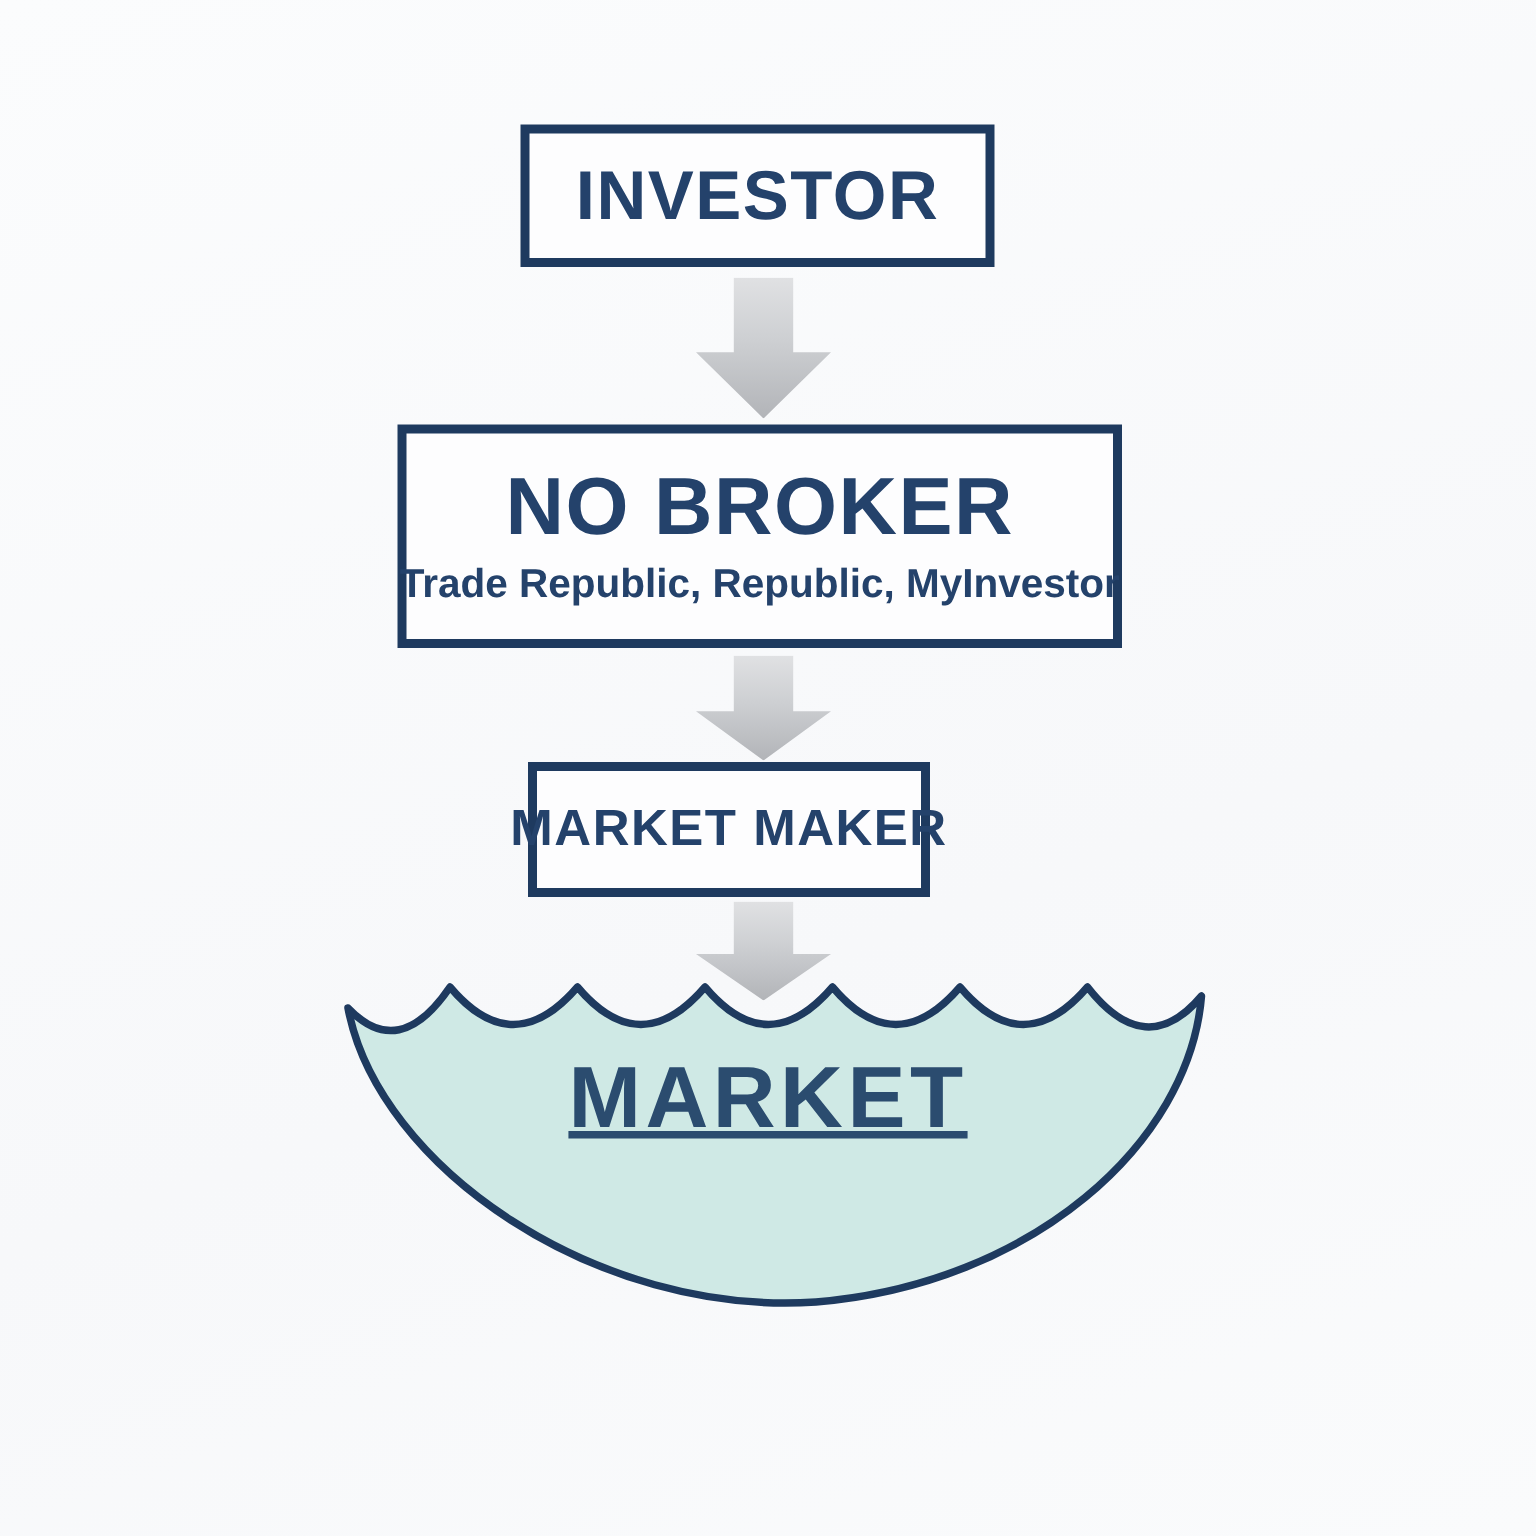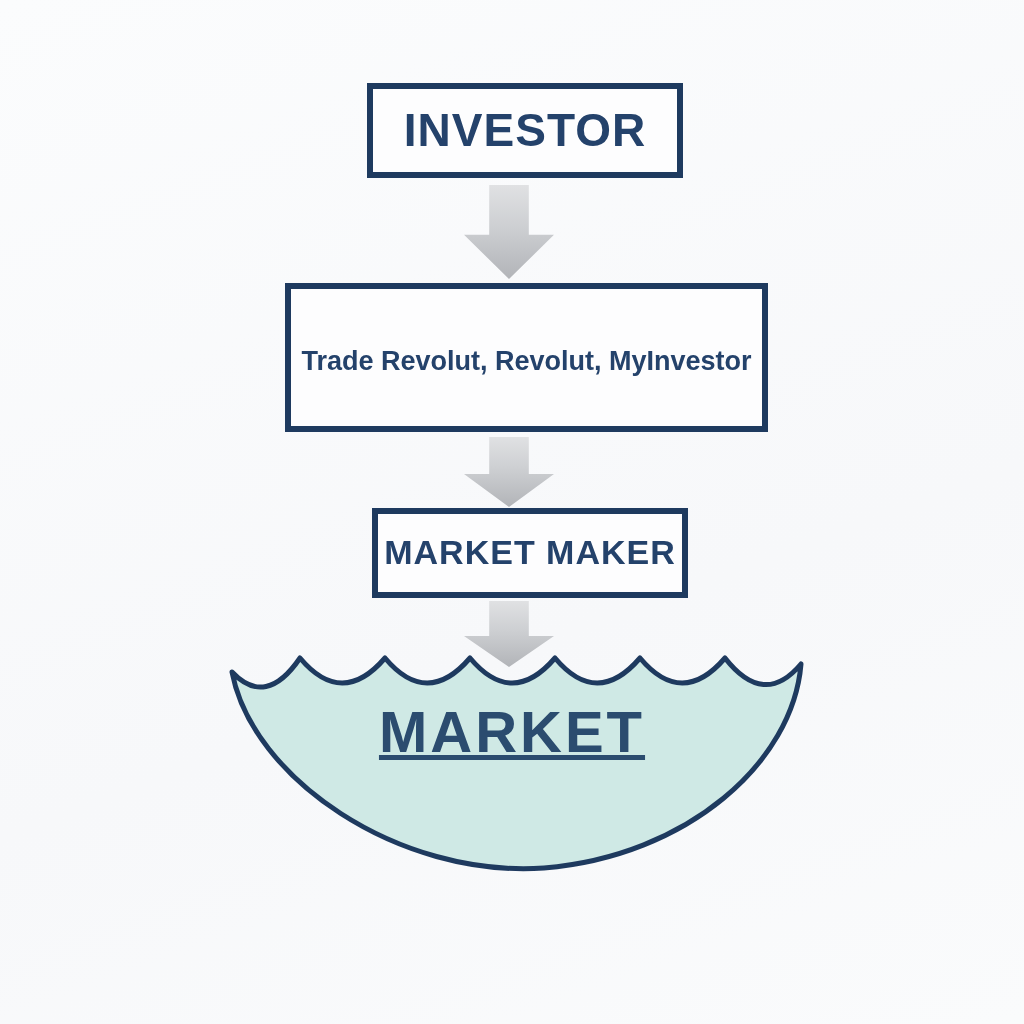--- a/index.html
+++ b/index.html
@@ -22,42 +22,41 @@
   .box {
     position: absolute;
     box-sizing: border-box;
     background: #fdfdfe;
     border: 6px solid #1e3a5f;
     display: flex;
     flex-direction: column;
     align-items: center;
     justify-content: center;
     text-align: center;
-    margin-left: 20px;
   }
   .box-title {
     color: #24426b;
     font-weight: 700;
     line-height: 1.05;
     letter-spacing: 1px;
     white-space: nowrap;
   }
   .box-investor { left: 347px; top: 83px;  width: 316px; height: 95px; }
   .box-investor .box-title { font-size: 46px; }
   .box-broker   { left: 265px; top: 283px; width: 483px; height: 149px; }
   .box-broker .box-title { font-size: 54px; }
   .box-subtitle {
     margin-top: 7px;
     color: #24426b;
     font-weight: 700;
     font-size: 27px;
     letter-spacing: 0px;
     white-space: nowrap;
   }
-  .box-mm { left: 352px; top: 508px; width: 316px; height: 90px; }
+  .box-mm { left: 352px; top: 508px; width: 268px; height: 90px; }
   .box-mm .box-title { font-size: 34px; }
 
   .arrow {
     position: absolute;
     width: 90px;
     background: linear-gradient(180deg, #e0e1e3 0%, #cdcfd2 45%, #b2b4b8 100%);
     clip-path: polygon(28% 0, 72% 0, 72% 53%, 100% 53%, 50% 100%, 0 53%, 28% 53%);
   }
   .arrow1 { left: 464px; top: 185px; height: 94px; }
   .arrow2 { left: 464px; top: 437px; height: 70px; }
@@ -89,21 +88,22 @@
 
 <div class="stage">
 
   <div class="box box-investor">
     <span class="box-title">INVESTOR</span>
   </div>
 
   <div class="arrow arrow1"></div>
 
   <div class="box box-broker">
-    <span class="box-subtitle">Trade Revolut, Revolut, MyInvestor</span>
+    <span class="box-title">NO BROKER</span>
+    <span class="box-subtitle">Trade Republic, Republic, MyInvestor</span>
   </div>
 
   <div class="arrow arrow2"></div>
 
   <div class="box box-mm">
     <span class="box-title">MARKET MAKER</span>
   </div>
 
   <div class="arrow arrow3"></div>
 

